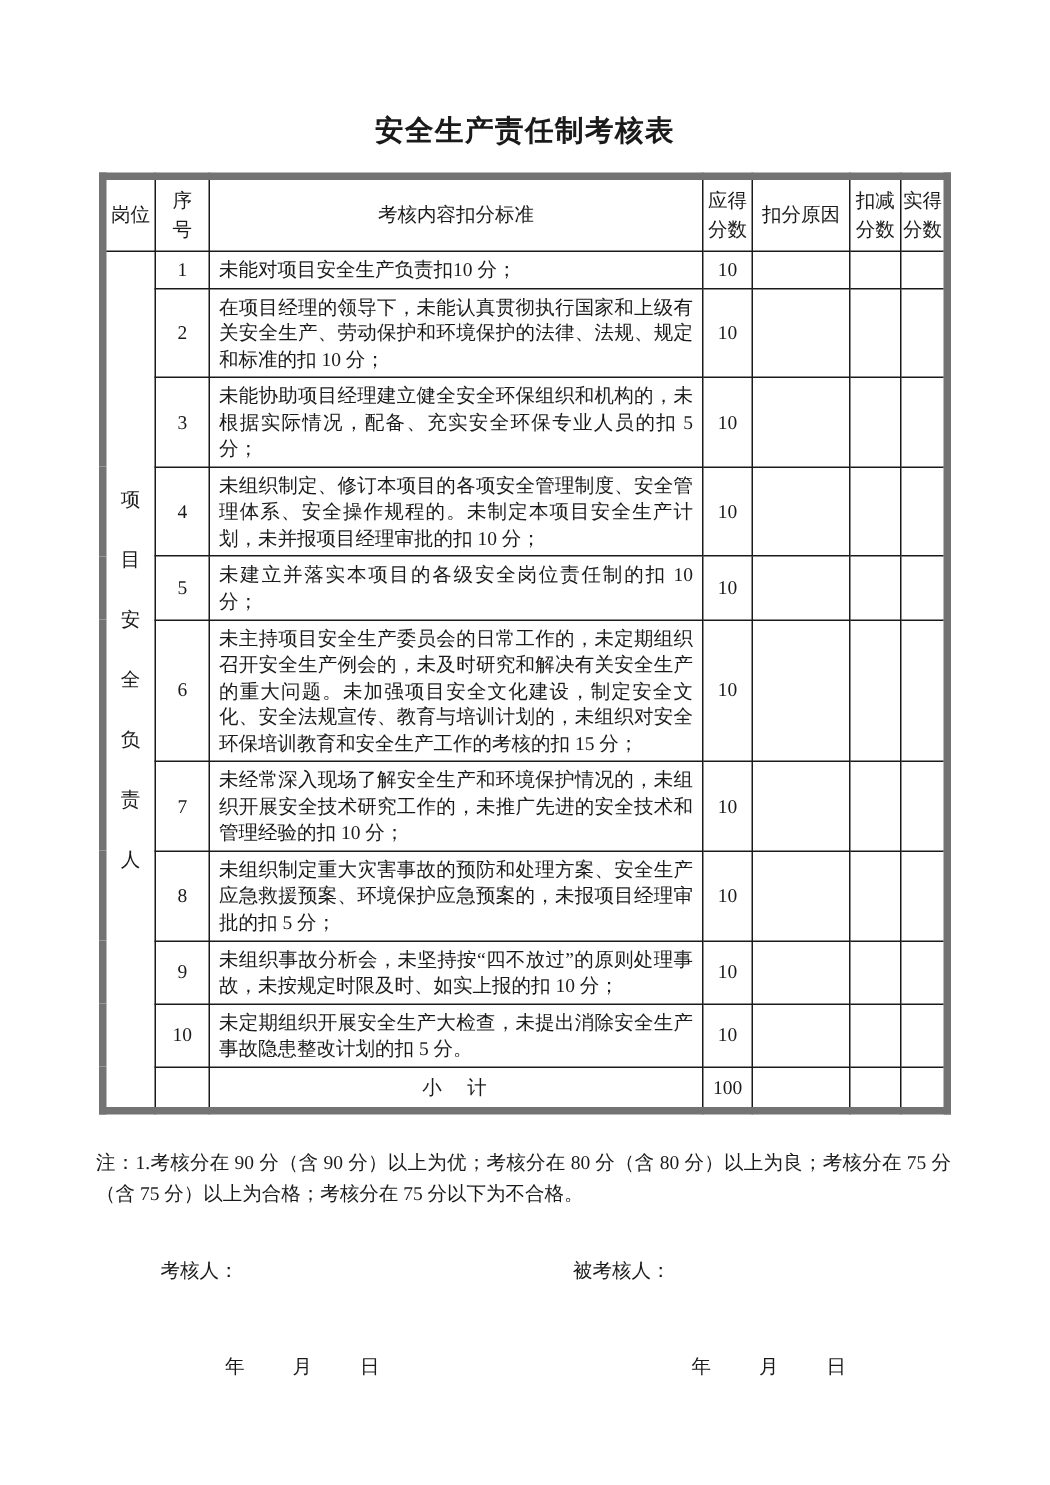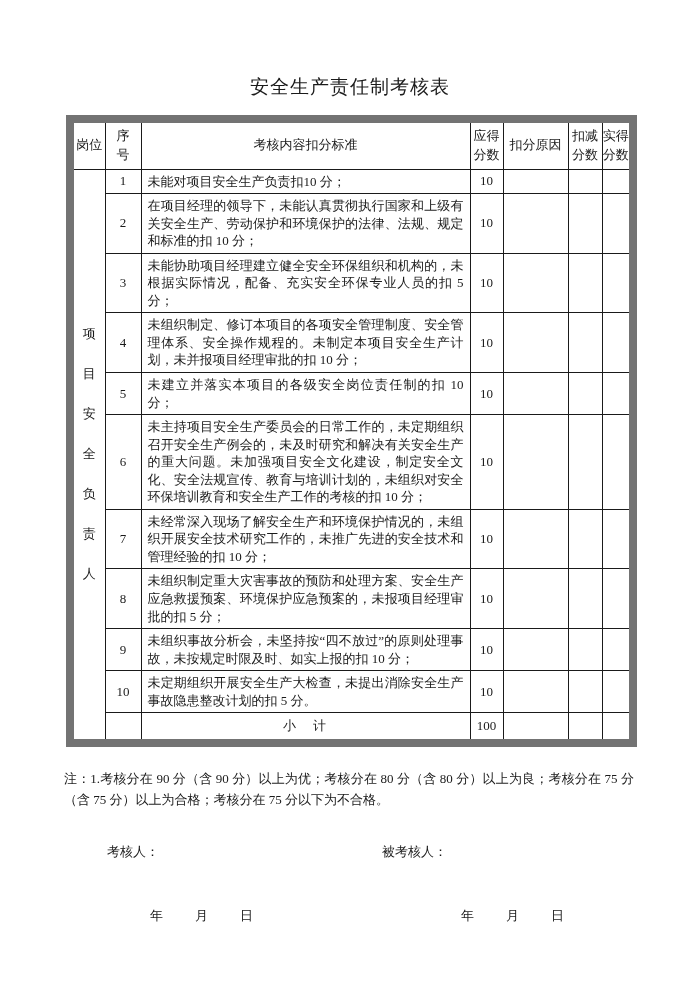--- a/index.html
+++ b/index.html
@@ -8,29 +8,29 @@
     width:700px; height:990px;
     font-family:"Liberation Serif","DejaVu Serif",serif;
     color:#1a1a1a;
     position:relative;
     overflow:hidden;
   }
   .page-title {
     padding-top:74px;
     text-align:center;
     font-size:19px;
-    font-weight:normal;
+    font-weight:bold;
     letter-spacing:1px;
   }
   table.assessment {
     margin:15px 0 0 66px;
     width:563px;
     border-collapse:collapse;
     table-layout:fixed;
-    border:8px solid #737373;
+    border:5px solid #737373;
   }
   table.assessment th, table.assessment td {
     border:1px solid #1a1a1a;
     font-weight:normal;
     font-size:13px;
     vertical-align:middle;
   }
   th.hdr { height:50px; text-align:center; line-height:1.45; white-space:pre-line; }
   td.num { text-align:center; }
   td.content {
@@ -138,21 +138,21 @@
       <td class="num">5</td>
       <td class="content">未建立并落实本项目的各级安全岗位责任制的扣 10 分；</td>
       <td class="score">10</td>
       <td></td>
       <td></td>
       <td></td>
     </tr>
 
     <tr>
       <td class="num">6</td>
-      <td class="content">未主持项目安全生产委员会的日常工作的，未定期组织召开安全生产例会的，未及时研究和解决有关安全生产的重大问题。未加强项目安全文化建设，制定安全文化、安全法规宣传、教育与培训计划的，未组织对安全环保培训教育和安全生产工作的考核的扣 10 分；</td>
+      <td class="content">未主持项目安全生产委员会的日常工作的，未定期组织召开安全生产例会的，未及时研究和解决有关安全生产的重大问题。未加强项目安全文化建设，制定安全文化、安全法规宣传、教育与培训计划的，未组织对安全环保培训教育和安全生产工作的考核的扣 15 分；</td>
       <td class="score">10</td>
       <td></td>
       <td></td>
       <td></td>
     </tr>
 
     <tr>
       <td class="num">7</td>
       <td class="content">未经常深入现场了解安全生产和环境保护情况的，未组织开展安全技术研究工作的，未推广先进的安全技术和管理经验的扣 10 分；</td>
       <td class="score">10</td>

